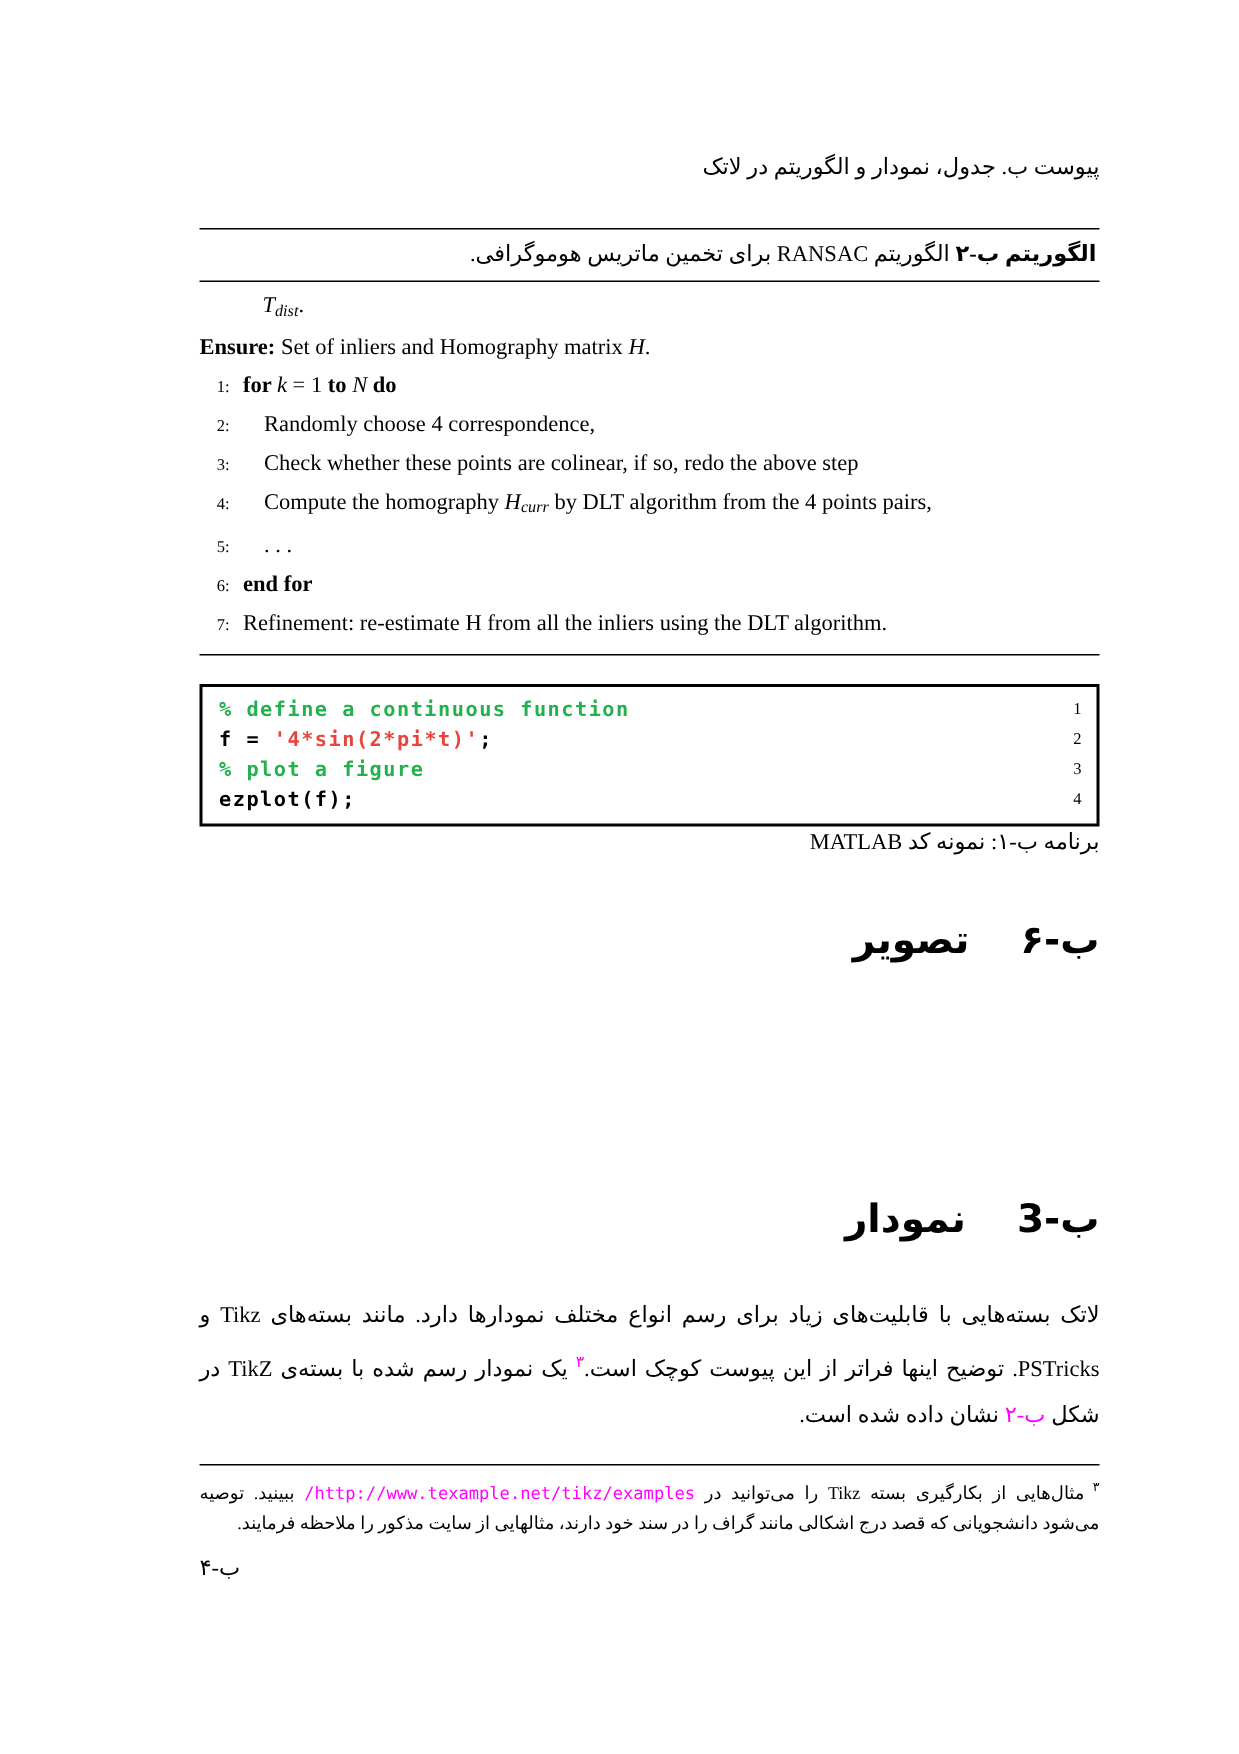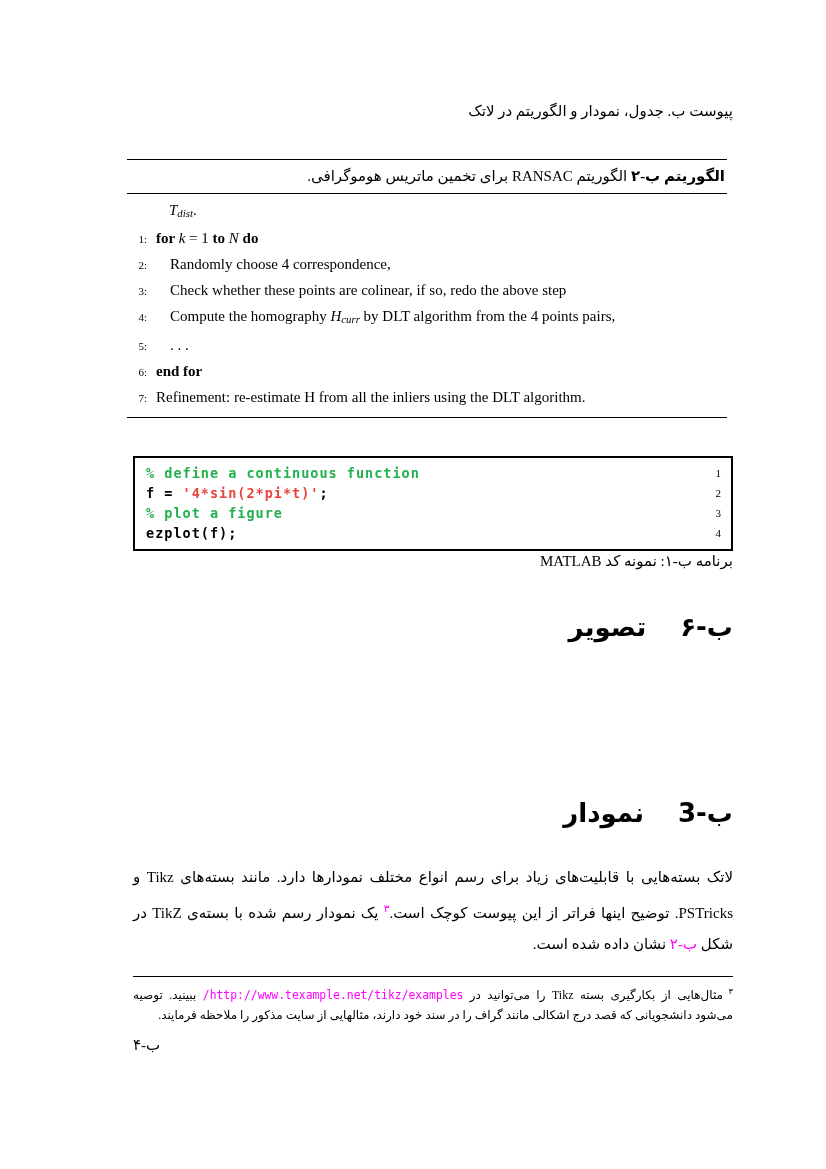--- a/index.html
+++ b/index.html
@@ -10,21 +10,21 @@
     border-radius:18px;
   }
 
   
   .header {
     position:absolute; top:102px; left:133px; width:600px;
     direction:rtl; text-align:right; font-size:15px;
   }
 
   
-  .algorithm { position:absolute; top:152px; left:127px; width:600px;margin-top:7px; }
+  .algorithm { position:absolute; top:152px; left:133px; width:600px; }
   .rule   { border-top:1px solid #000; height:0; }
   .rule.thick { border-top-width:1.6px; }
   .alg-caption {
     direction:rtl; text-align:right; font-size:15px; padding:7px 2px 8px;
   }
   .alg-body { font-size:15px; line-height:25px; padding:4px 0 6px; }
   .alg-line { }
   .alg-line.cont { padding-left:42px; }
   .alg-step { display:flex; align-items:baseline; }
   .alg-step .num { flex:0 0 20px; text-align:right; font-size:11px; }
@@ -101,20 +101,21 @@
   <div class="header">پیوست ب.  جدول، نمودار و الگوریتم در لاتک</div>
 
   <div class="algorithm">
     <div class="rule thick"></div>
     <div class="alg-caption">
       <span class="seg-b">الگوریتم ب-۲</span><span> الگوریتم RANSAC برای تخمین ماتریس هوموگرافی.</span>
     </div>
     <div class="rule"></div>
     <div class="alg-body">
       <div class="alg-line cont"><span class="seg-i">T</span><span class="seg-sub">dist</span><span>.</span></div>
+      <div class="alg-line"><span class="seg-b">Ensure: </span><span>Set of inliers and Homography matrix </span><span class="seg-i">H</span><span>.</span></div>
 
       <div class="alg-step">
         <span class="num">1:</span>
         <span class="stepbody"><span class="seg-b">for </span><span class="seg-i">k</span><span> = 1 </span><span class="seg-b">to </span><span class="seg-i">N</span><span> </span><span class="seg-b">do</span></span>
       </div>
       <div class="alg-step ind">
         <span class="num">2:</span>
         <span class="stepbody"><span>Randomly choose 4 correspondence,</span></span>
       </div>
       <div class="alg-step ind">

